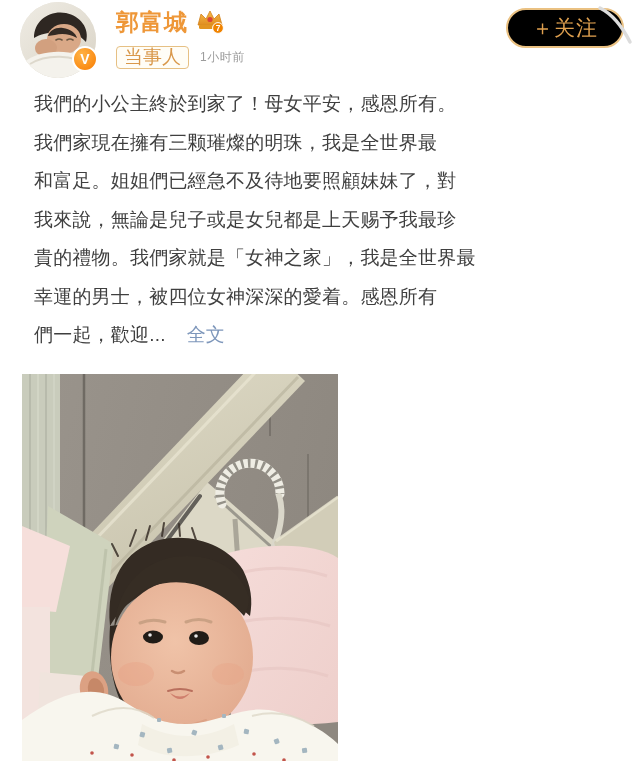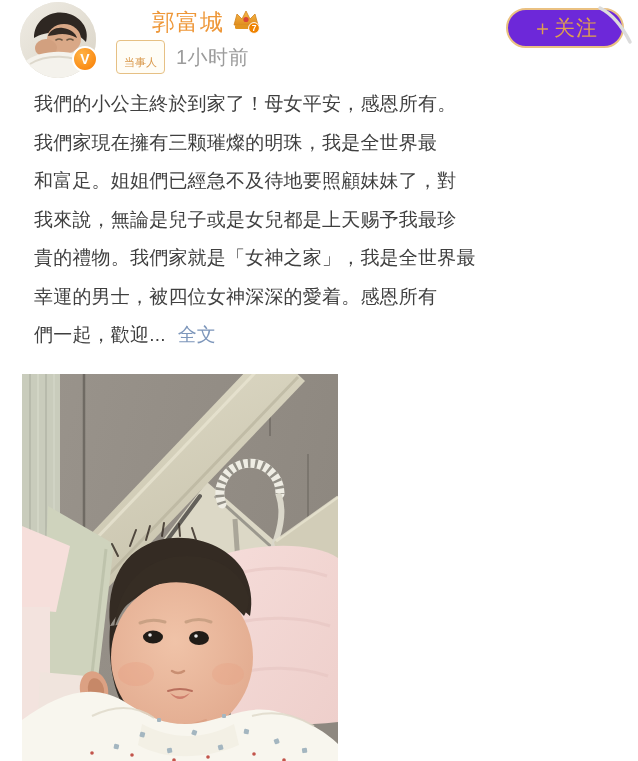--- a/index.html
+++ b/index.html
@@ -20,47 +20,47 @@
     background:radial-gradient(circle at 35% 30%, #ffb347, #f97c00);
     border:2px solid #fff;
     color:#fff; font-size:14px; font-weight:bold;
     display:flex; align-items:center; justify-content:center;
     z-index:3;
   }
   .name-row {
     position:absolute; left:116px; top:7px; height:30px;
     display:flex; align-items:center; gap:7px;
   }
-  .username { font-size:23px; font-weight:400; color:#EE9738; letter-spacing:1px;margin-left:36px; }
+  .username { font-size:23px; font-weight:700; color:#EE9738; letter-spacing:1px; }
   .meta-row {
     position:absolute; left:116px; top:44px; height:26px;
     display:flex; align-items:center; gap:11px;
   }
   .role-badge {
-    font-size:11px; color:#D9984B; border:1.5px solid #E6C084;
-    border-radius:4px; padding:12px 7px 2px 7px; background:#FFFDF6;
+    font-size:19px; color:#D9984B; border:1.5px solid #E6C084;
+    border-radius:4px; padding:1px 7px 2px 7px; background:#FFFDF6;
     line-height:18px;
   }
-  .meta-text { font-size:20px; color:#9C9C9C; letter-spacing:0.5px; }
+  .meta-text { font-size:12px; color:#9C9C9C; letter-spacing:0.5px; }
   .follow-btn {
     position:absolute; left:506px; top:8px; width:118px; height:40px;
-    border:2px solid #EAC182; border-radius:21px; background:#6d28d9;
+    border:2px solid #EAC182; border-radius:21px; background:#000000;
     color:#DFA04F; font-size:21px; letter-spacing:1px;
     display:flex; align-items:center; justify-content:center;
     cursor:pointer; font-family:Liberation Sans, sans-serif;
   }
   .corner-mark { position:absolute; left:592px; top:0; width:46px; height:46px; }
   
   .post-text {
     position:absolute; left:34px; top:85px; width:606px;
     font-size:19px; line-height:38.5px; color:#3F3F3F;
     letter-spacing:0.2px;
   }
   .post-text .line { white-space:nowrap; }
-  .more-link { color:#7E97BB; text-decoration:none; margin-left:12px; cursor:pointer;font-family:Liberation Serif, serif; }
+  .more-link { color:#7E97BB; text-decoration:none; margin-left:21px; cursor:pointer;font-family:Liberation Serif, serif; }
   
   .photo-wrap {
     position:absolute; left:22px; top:374px; width:316px; height:388px;
     overflow:hidden; background:#938d85;
   }
 </style>
 </head>
 <body>
 
 <div class="page">

